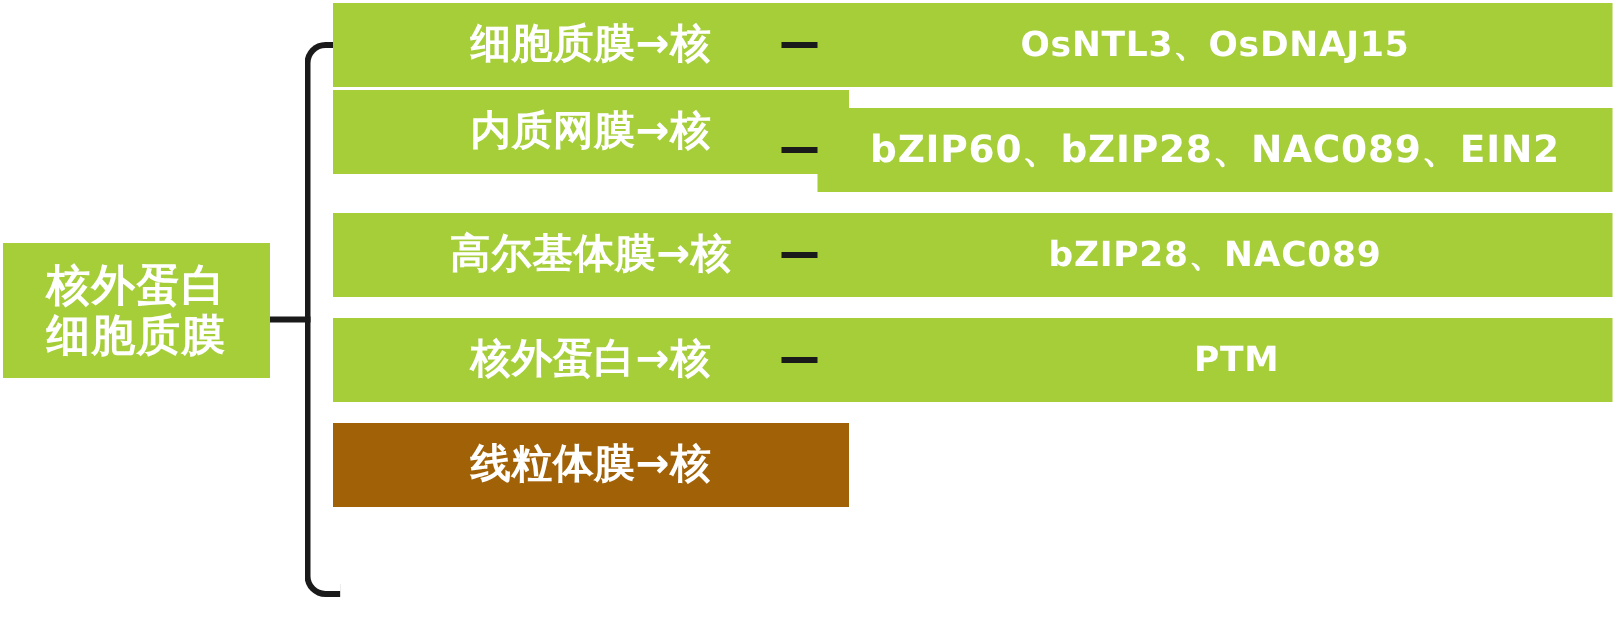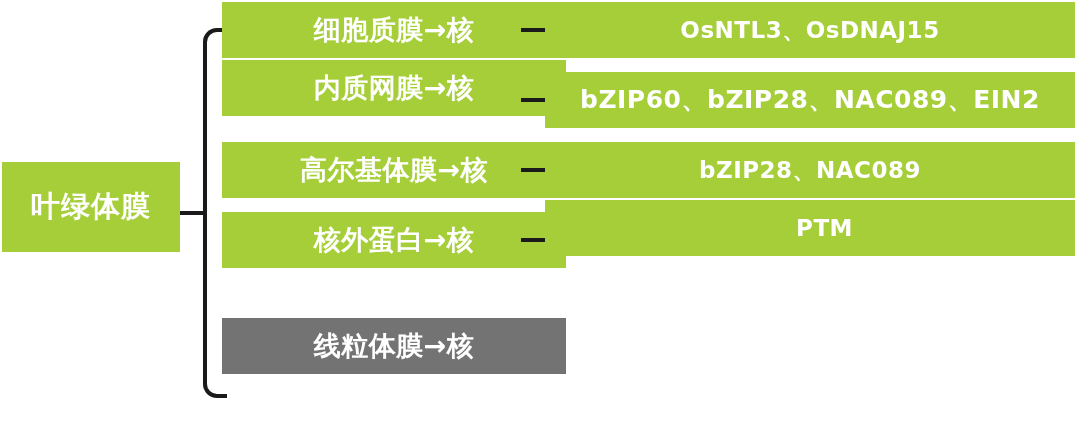--- a/index.html
+++ b/index.html
@@ -25,21 +25,21 @@
     justify-content: center;
     text-align: center;
     color: #ffffff;
     font-weight: bold;
     line-height: 1.15;
     letter-spacing: 0.5px;
     box-sizing: border-box;
     white-space: nowrap;
   }
   .node.green { background: #a5ce39; }
-  .node.gray  { background: #737373; margin-top: 36px; }
+  .node.gray  { background: #a16207; }
 
   
   #root-node {
     left: 2px;
     top: 162px;
     width: 178px;
     height: 90px;
     font-size: 29px;
     flex-direction: column;
     letter-spacing: 1px;
@@ -98,21 +98,22 @@
     width: 26px;
     height: 4px;
   }
 </style>
 </head>
 <body>
 
 <div id="diagram">
 
   <div id="root-node" class="node green">
-    <span class="line">叶绿体膜</span>
+    <span class="line">核外蛋白</span>
+    <span class="line">细胞质膜</span>
   </div>
 
   <div id="root-stub" class="conn conn-h"></div>
 
   <div id="brace"></div>
 
   <div class="node green col-mid" style="top:2px;">
     <span>细胞质膜→核</span>
   </div>
   <div class="node green col-mid" style="top:60px;">
@@ -135,17 +136,17 @@
 
   <div class="node green col-right" style="top:2px;">
     <span>OsNTL3、OsDNAJ15</span>
   </div>
   <div class="node green col-right small" style="top:72px;">
     <span>bZIP60、bZIP28、NAC089、EIN2</span>
   </div>
   <div class="node green col-right" style="top:142px;">
     <span>bZIP28、NAC089</span>
   </div>
-  <div class="node green col-right" style="top:200px;padding-left:29px;">
+  <div class="node green col-right" style="top:212px;padding-left:29px;">
     <span>PTM</span>
   </div>
 
 </div>
 
 </body></html>

